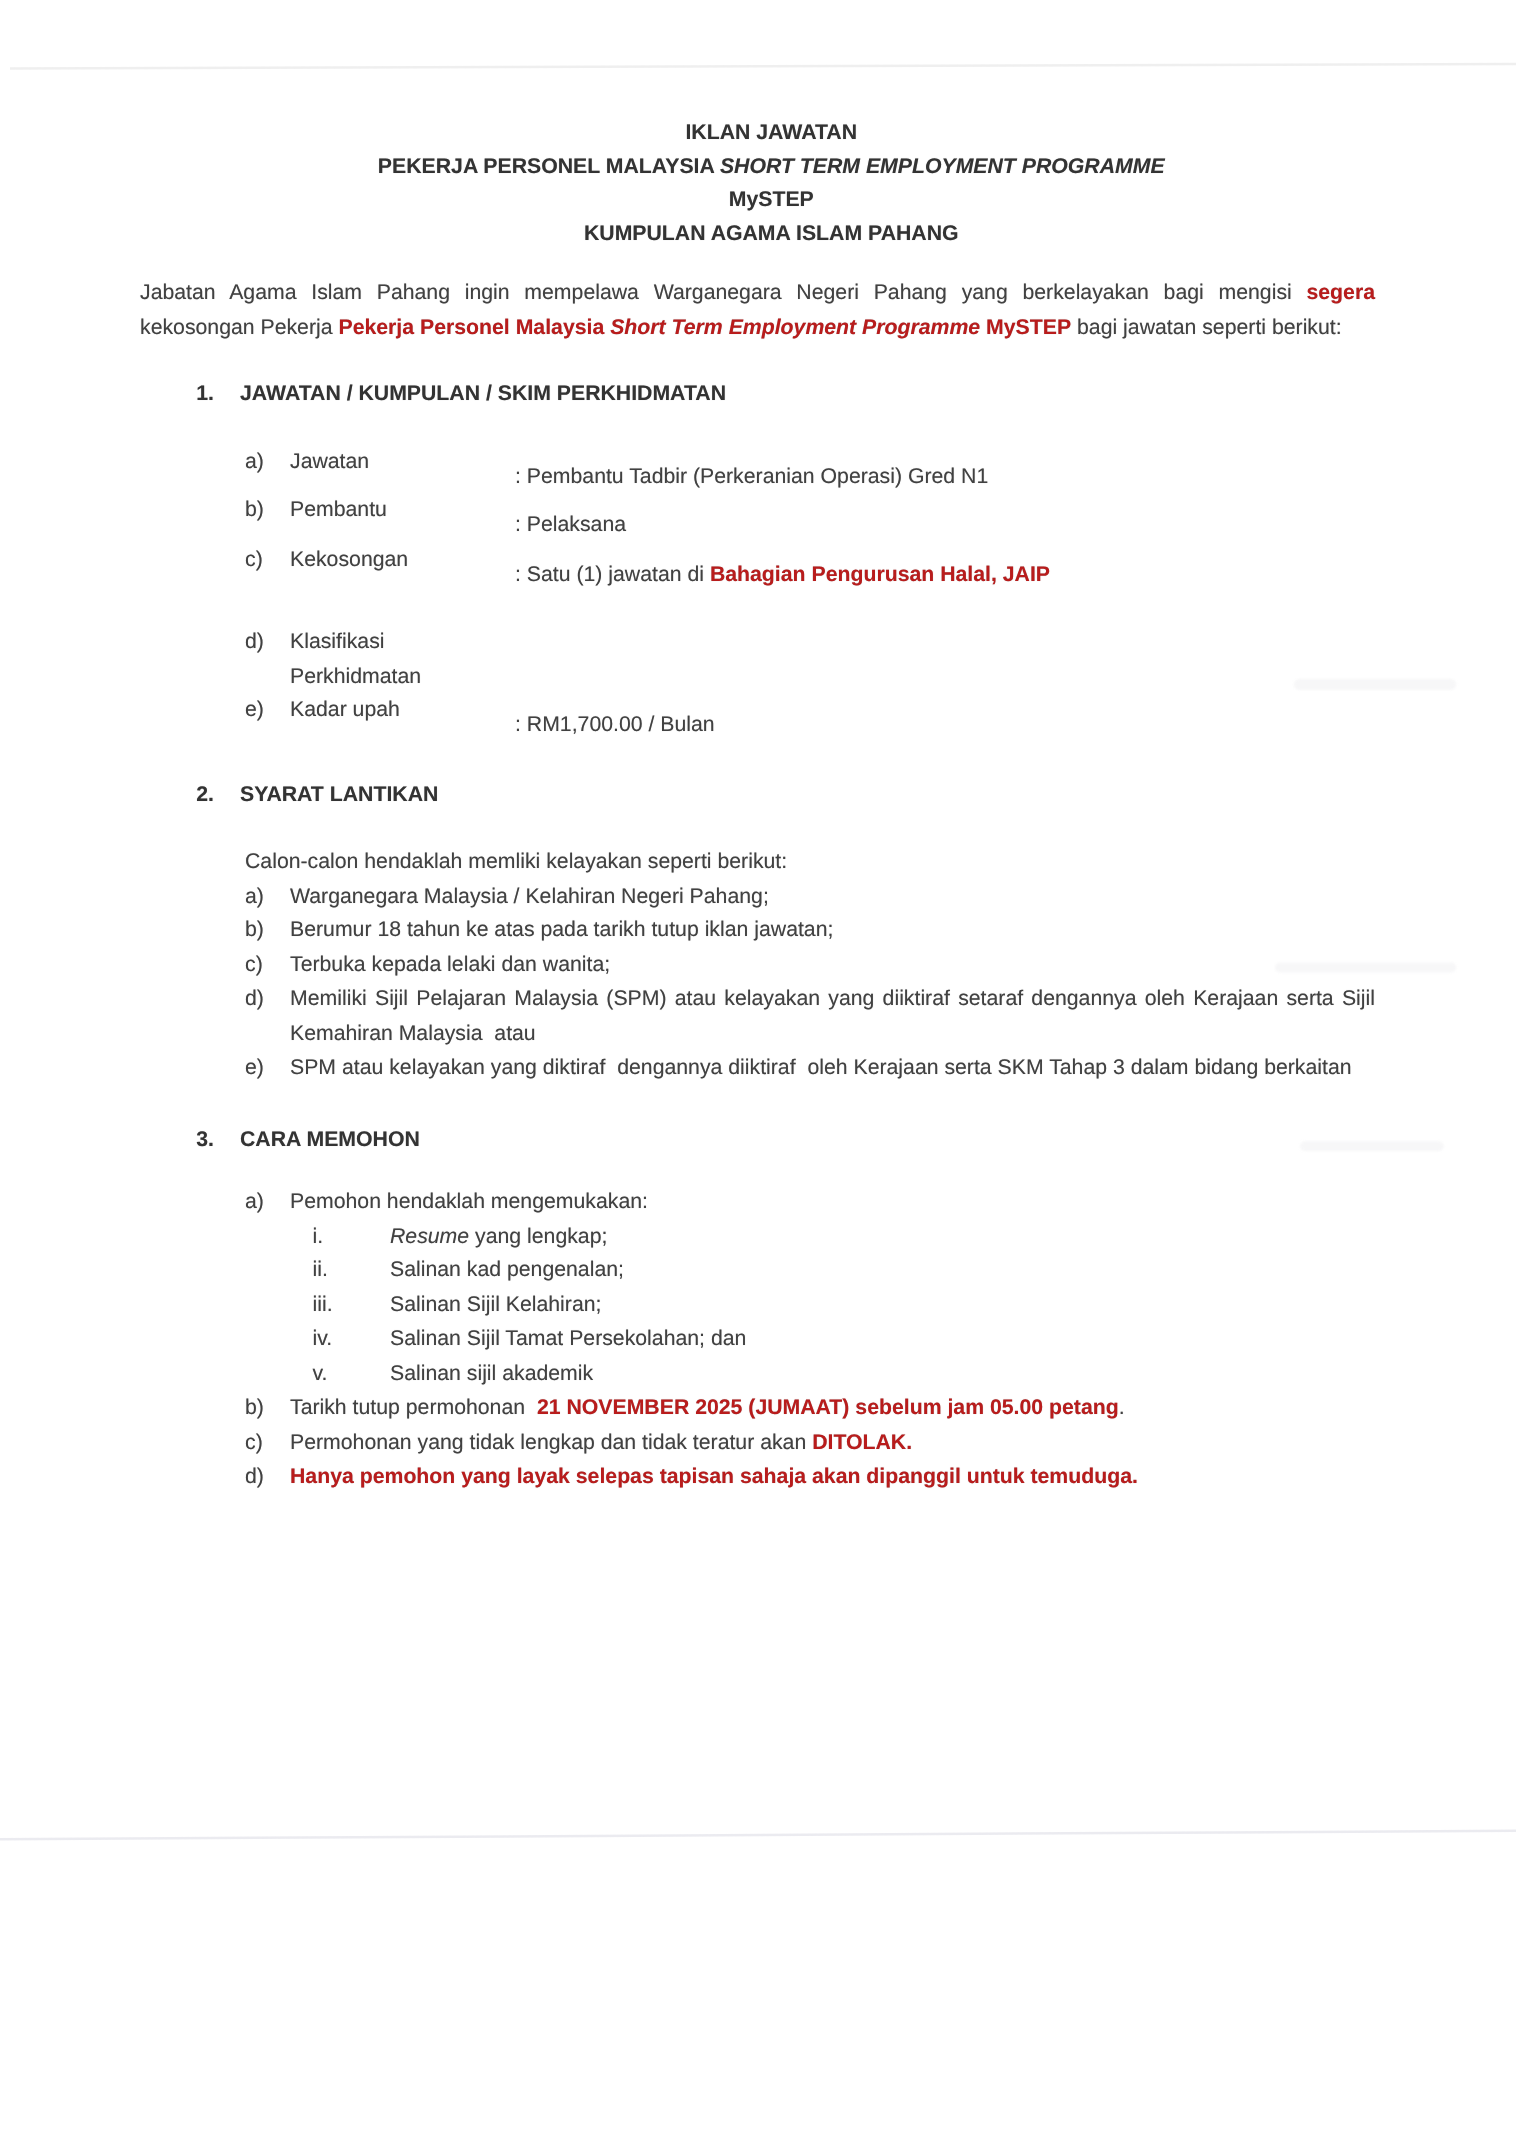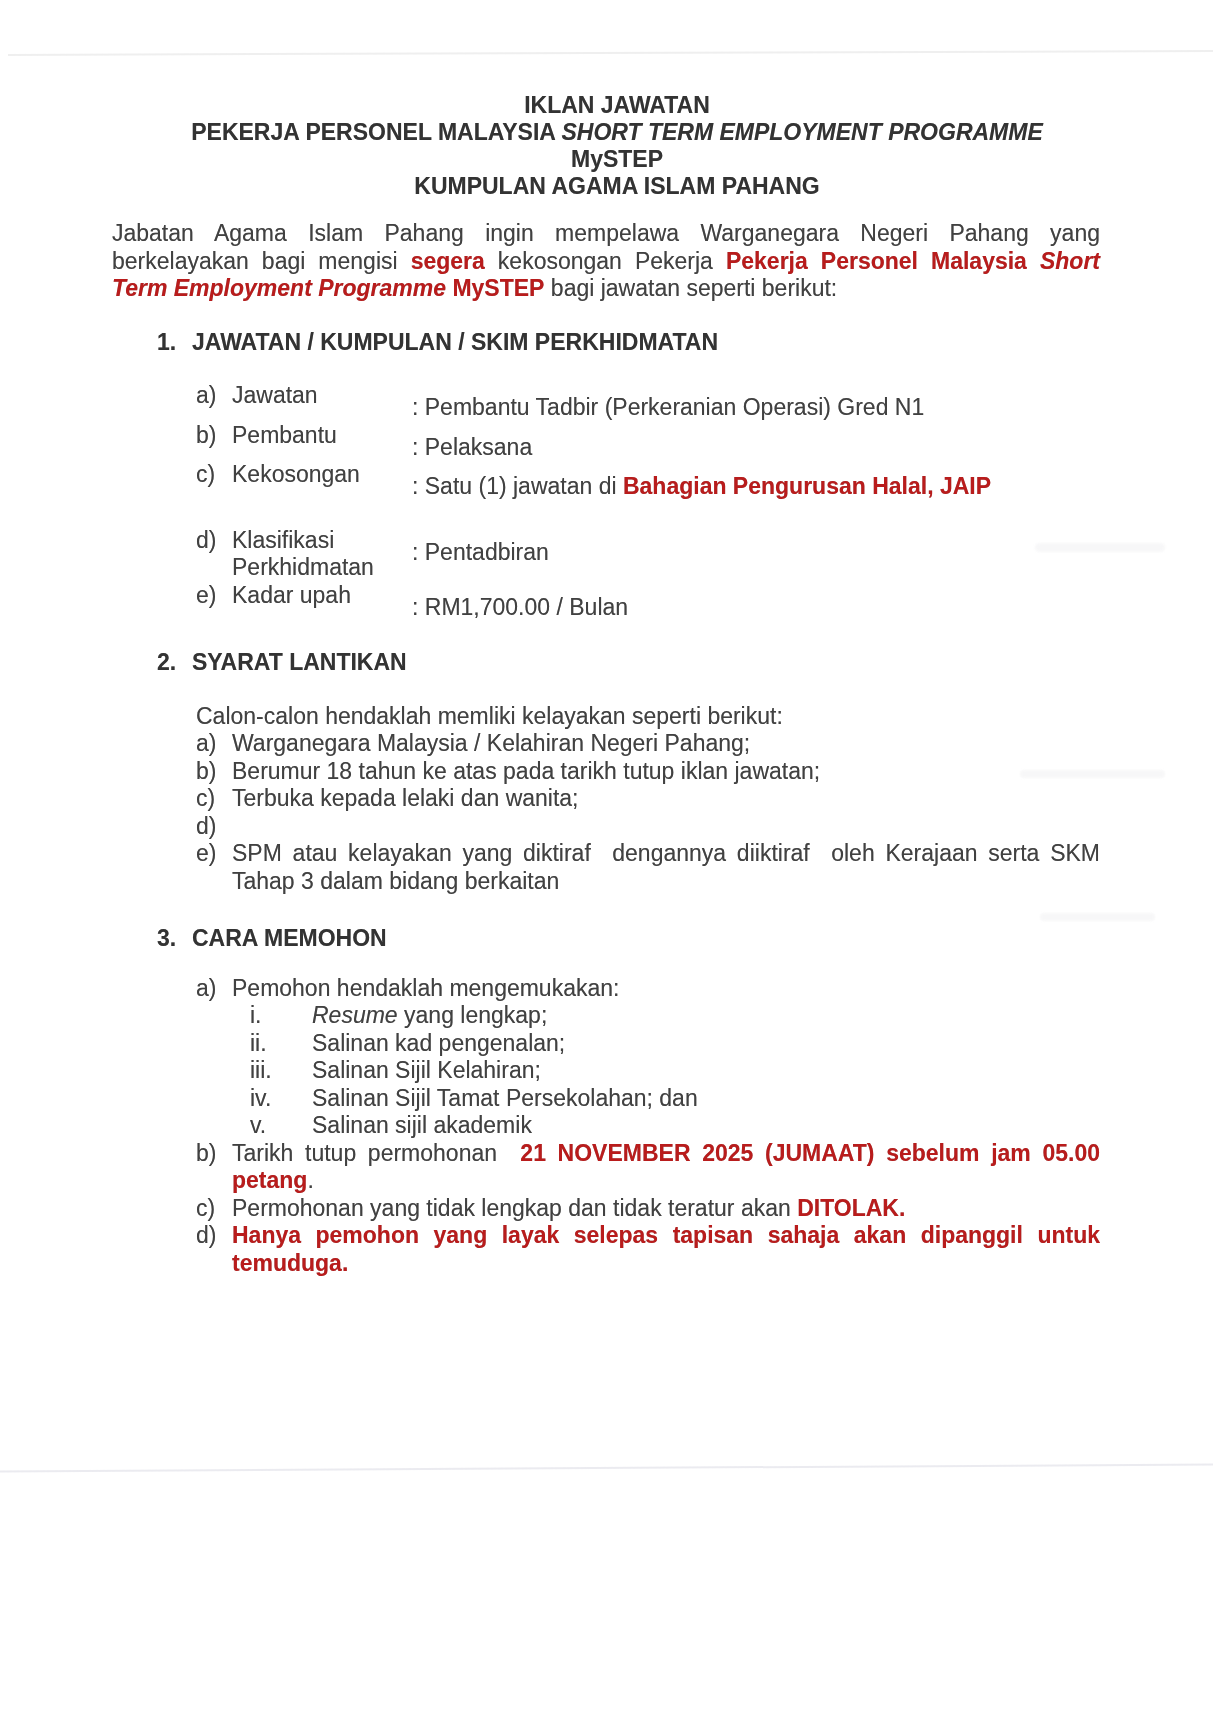--- a/index.html
+++ b/index.html
@@ -16,21 +16,21 @@
   .artifact{position:absolute;pointer-events:none;}
   .line-top{top:52px;left:8px;width:1205px;height:2px;background:#ededed;transform:rotate(-0.18deg);opacity:.9;}
   .line-mid{top:1467px;left:0;width:1213px;height:2px;background:#e9e9ee;transform:rotate(-0.32deg);opacity:.9;}
   .smudge{background:#f1f1f3;border-radius:6px;opacity:.55;filter:blur(1px);}
   .sm1{top:543px;left:1035px;width:130px;height:9px;}
   .sm2{top:770px;left:1020px;width:145px;height:8px;}
   .sm3{top:913px;left:1040px;width:115px;height:8px;}
 
   .content{
     position:absolute;left:112px;top:0;width:988px;
-    font-size:23px;line-height:27.5px;
+    font-size:17px;line-height:27.5px;
     text-shadow:0 0 .6px rgba(70,70,70,.45);
   }
   .b{font-weight:bold;color:#b91c1c;}
   .i{font-style:italic;}
   .justify{text-align:justify;}
 
   .titles{margin-top:92px;padding-left:22px;text-align:center;font-weight:bold;color:#333333;line-height:27px;}
 
   .intro{margin:20px 0 0 0;}
 
@@ -94,21 +94,20 @@
         <span class="dl-value"><span>: Pelaksana</span></span>
       </div>
       <div class="dl-row">
         <span class="cell-letter">c)</span>
         <span class="dl-label">Kekosongan</span>
         <span class="dl-value"><span>: Satu (1) jawatan di </span><span class="b">Bahagian Pengurusan Halal, JAIP</span></span>
       </div>
       <div class="dl-row gap">
         <span class="cell-letter">d)</span>
         <span class="dl-label">Klasifikasi Perkhidmatan</span>
-        <span class="dl-value"><span>: Pentadbiran</span></span>
       </div>
       <div class="dl-row">
         <span class="cell-letter">e)</span>
         <span class="dl-label">Kadar upah</span>
         <span class="dl-value"><span>: RM1,700.00 / Bulan</span></span>
       </div>
     </div>
 
     <div class="sec-head mt30" style="margin-top:28px;">
       <span class="sec-num">2.</span>
@@ -123,20 +122,21 @@
       <div class="li-row">
         <span class="cell-letter">b)</span>
         <span class="li-text"><span>Berumur 18 tahun ke atas pada tarikh tutup iklan jawatan;</span></span>
       </div>
       <div class="li-row">
         <span class="cell-letter">c)</span>
         <span class="li-text"><span>Terbuka kepada lelaki dan wanita;</span></span>
       </div>
       <div class="li-row">
         <span class="cell-letter">d)</span>
+        <span class="li-text justify"><span>Memiliki Sijil Pelajaran Malaysia (SPM) atau kelayakan yang diiktiraf setaraf dengannya oleh Kerajaan serta Sijil Kemahiran Malaysia &nbsp;atau</span></span>
       </div>
       <div class="li-row">
         <span class="cell-letter">e)</span>
         <span class="li-text justify"><span>SPM atau kelayakan yang diktiraf &nbsp;dengannya diiktiraf &nbsp;oleh Kerajaan serta SKM Tahap 3 dalam bidang berkaitan</span></span>
       </div>
     </div>
 
     <div class="sec-head mt30">
       <span class="sec-num">3.</span>
       <span class="sec-title">CARA MEMOHON</span>

